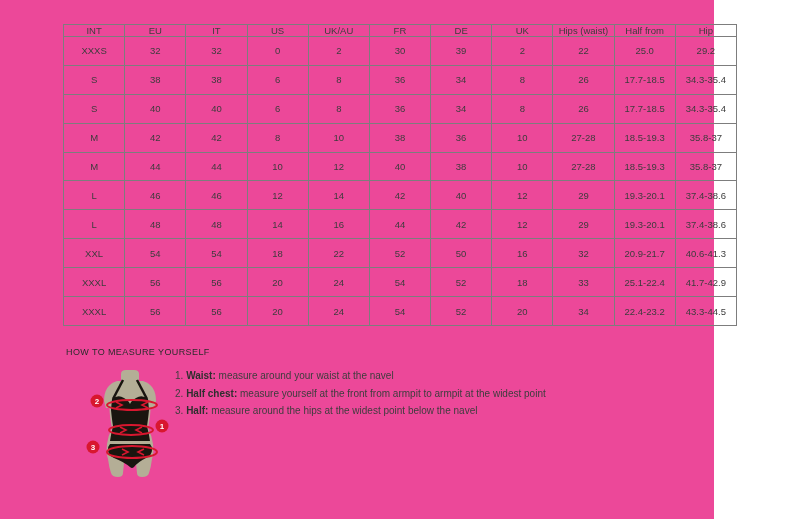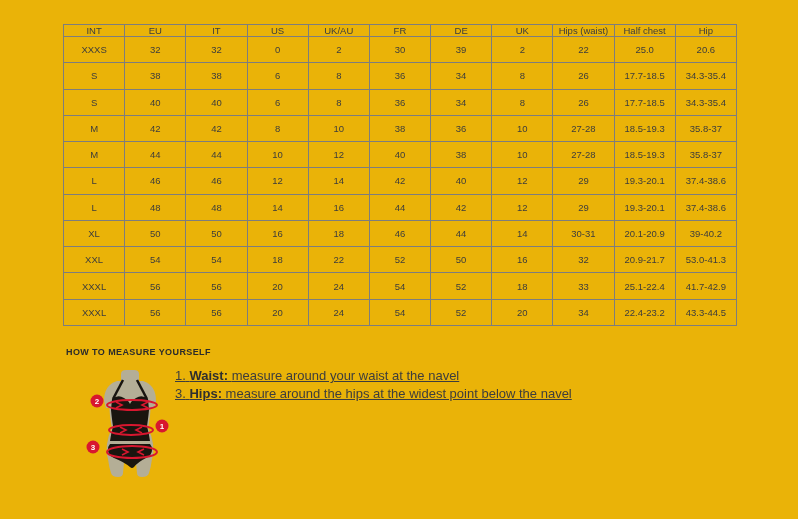--- a/index.html
+++ b/index.html
@@ -1,42 +1,41 @@
 <!DOCTYPE html>
 <html><head>
 <meta charset="utf-8">
 <style>
   * { margin:0; padding:0; box-sizing:border-box; }
   html,body { width:798px; height:519px; background:#ffffff; overflow:hidden;
               font-family:"Liberation Sans", sans-serif; }
-  .page { position:relative; width:798px; height:519px; background:#eab308; }
+  .page { position:relative; width:714px; height:519px; background:#ec4899; }
 
   
   table.size-table {
     position:absolute; left:63px; top:24px; width:674px; height:302px;
     border-collapse:collapse; table-layout:fixed;
   }
   table.size-table th, table.size-table td {
     border:1px solid #7d7d7d; text-align:center; vertical-align:middle;
     font-size:9.5px; font-weight:400; color:#3c3c3c; padding:0;
     white-space:nowrap; overflow:hidden;
   }
 
   
   .measure-heading {
     position:absolute; left:66px; top:347px;
-    font-size:9px; font-weight:700; color:#2b2b2b; letter-spacing:0.4px;
+    font-size:9px; font-weight:400; color:#2b2b2b; letter-spacing:0.4px;
   }
   .measure-list {
     position:absolute; left:175px; top:370px; list-style:none;
   }
   .measure-list li {
-    font-size:13px; line-height:12px; color:#3d3d3d; margin-bottom:5.5px;
+    font-size:10px; line-height:12px; color:#3d3d3d; margin-bottom:5.5px;
     white-space:nowrap;
-    text-decoration:underline;
   }
   .measure-list .lbl { font-weight:700; color:#2f2f2f; }
 
   .figure-wrap { position:absolute; left:84px; top:368px; width:110px; height:112px; }
 </style>
 </head>
 <body>
 
 <div class="page">
 
@@ -45,37 +44,37 @@
         <tr>
           <th>INT</th>
           <th>EU</th>
           <th>IT</th>
           <th>US</th>
           <th>UK/AU</th>
           <th>FR</th>
           <th>DE</th>
           <th>UK</th>
           <th>Hips (waist)</th>
-          <th>Half chest</th>
+          <th>Half from</th>
           <th>Hip</th>
         </tr>
       </thead>
     <tbody>
         <tr>
           <td>XXXS</td>
           <td>32</td>
           <td>32</td>
           <td>0</td>
           <td>2</td>
           <td>30</td>
           <td>39</td>
           <td>2</td>
           <td>22</td>
           <td>25.0</td>
-          <td>20.6</td>
+          <td>29.2</td>
         </tr>
         <tr>
           <td>S</td>
           <td>38</td>
           <td>38</td>
           <td>6</td>
           <td>8</td>
           <td>36</td>
           <td>34</td>
           <td>8</td>
@@ -140,46 +139,33 @@
           <td>48</td>
           <td>48</td>
           <td>14</td>
           <td>16</td>
           <td>44</td>
           <td>42</td>
           <td>12</td>
           <td>29</td>
           <td>19.3-20.1</td>
           <td>37.4-38.6</td>
-        </tr>
-        <tr>
-          <td>XL</td>
-          <td>50</td>
-          <td>50</td>
-          <td>16</td>
-          <td>18</td>
-          <td>46</td>
-          <td>44</td>
-          <td>14</td>
-          <td>30-31</td>
-          <td>20.1-20.9</td>
-          <td>39-40.2</td>
         </tr>
         <tr>
           <td>XXL</td>
           <td>54</td>
           <td>54</td>
           <td>18</td>
           <td>22</td>
           <td>52</td>
           <td>50</td>
           <td>16</td>
           <td>32</td>
           <td>20.9-21.7</td>
-          <td>53.0-41.3</td>
+          <td>40.6-41.3</td>
         </tr>
         <tr>
           <td>XXXL</td>
           <td>56</td>
           <td>56</td>
           <td>20</td>
           <td>24</td>
           <td>54</td>
           <td>52</td>
           <td>18</td>
@@ -241,16 +227,17 @@
         <circle cx="78" cy="58" r="6.5" fill="#d8172f"></circle>
         <text x="78" y="61">1</text>
         <circle cx="9" cy="79" r="6.5" fill="#d8172f"></circle>
         <text x="9" y="82">3</text>
       </g>
     </svg>
   </div>
 
   <ul class="measure-list">
     <li><span>1.</span> <span class="lbl">Waist:</span> <span>measure around your waist at the navel</span></li>
-    <li><span>3.</span> <span class="lbl">Hips:</span> <span>measure around the hips at the widest point below the navel</span></li>
+    <li><span>2.</span> <span class="lbl">Half chest:</span> <span>measure yourself at the front from armpit to armpit at the widest point</span></li>
+    <li><span>3.</span> <span class="lbl">Half:</span> <span>measure around the hips at the widest point below the navel</span></li>
   </ul>
 
 </div>
 
 </body></html>

